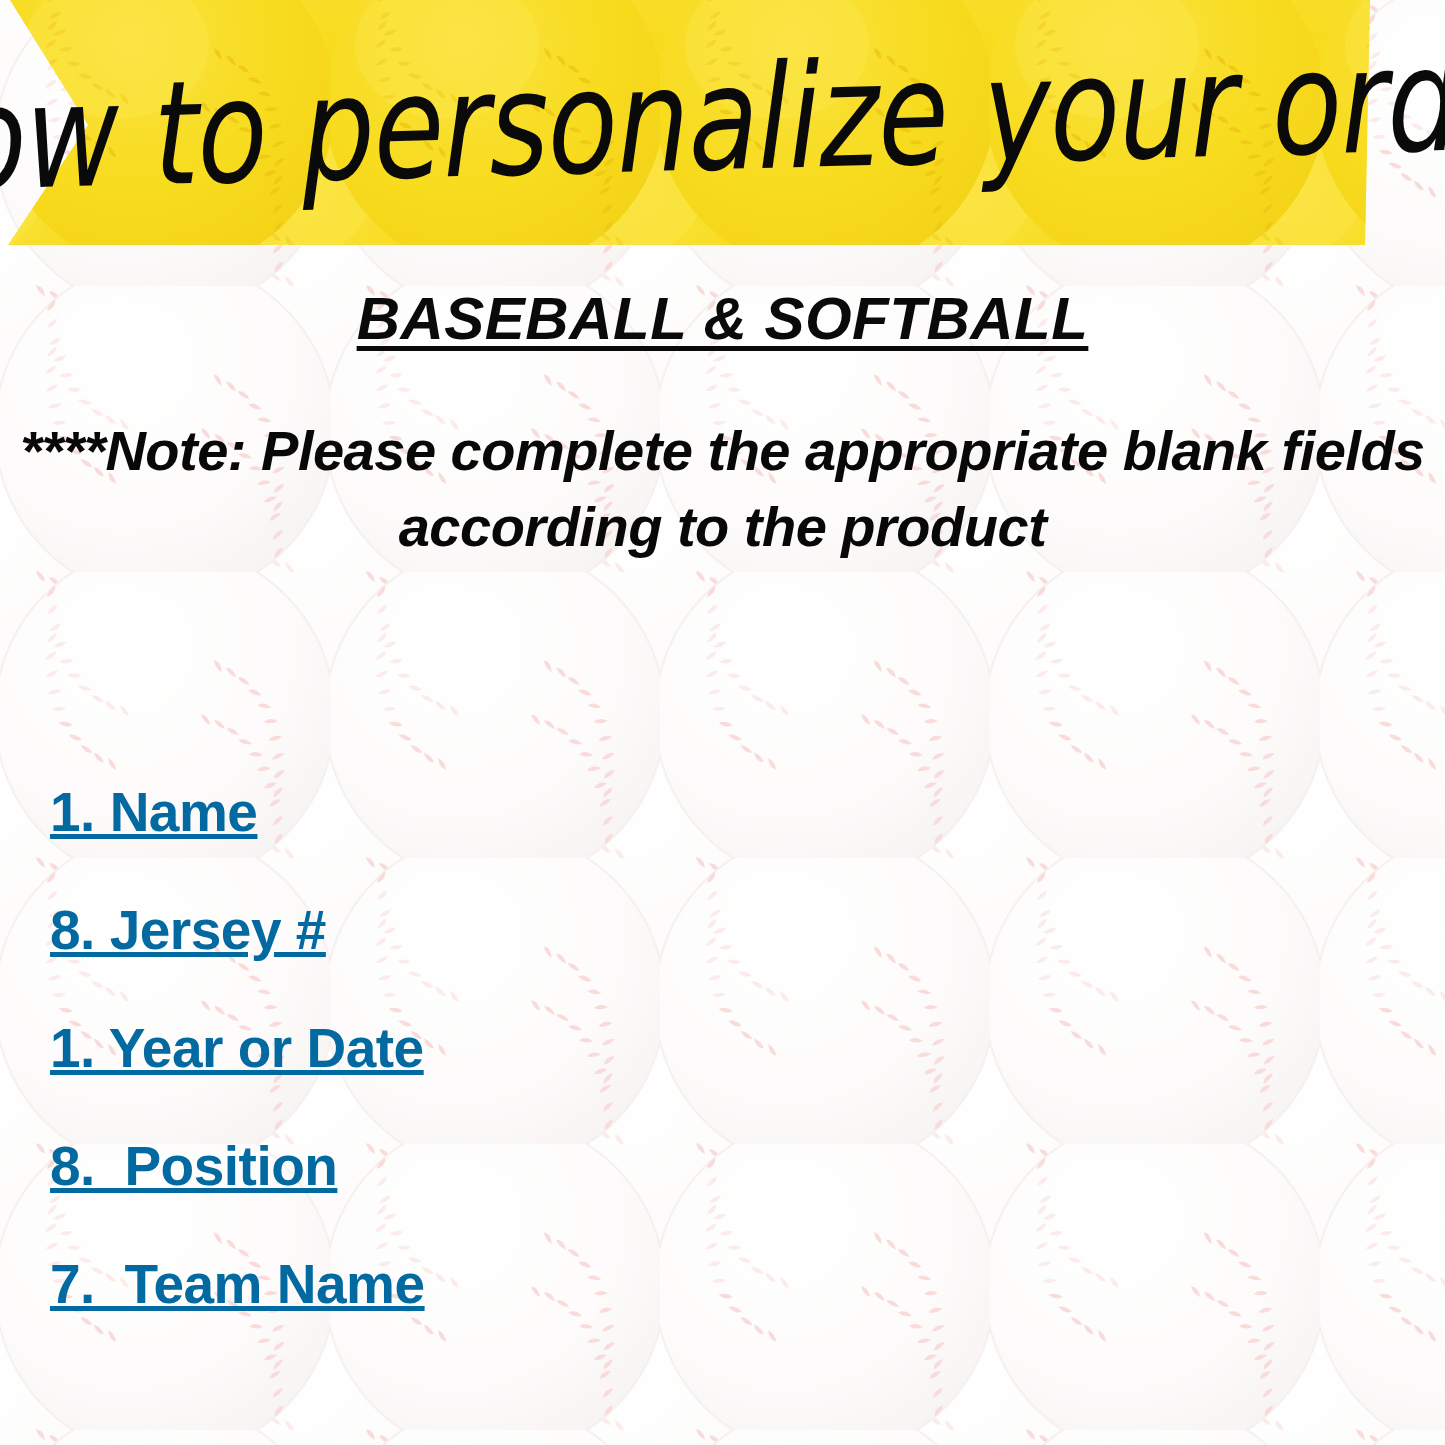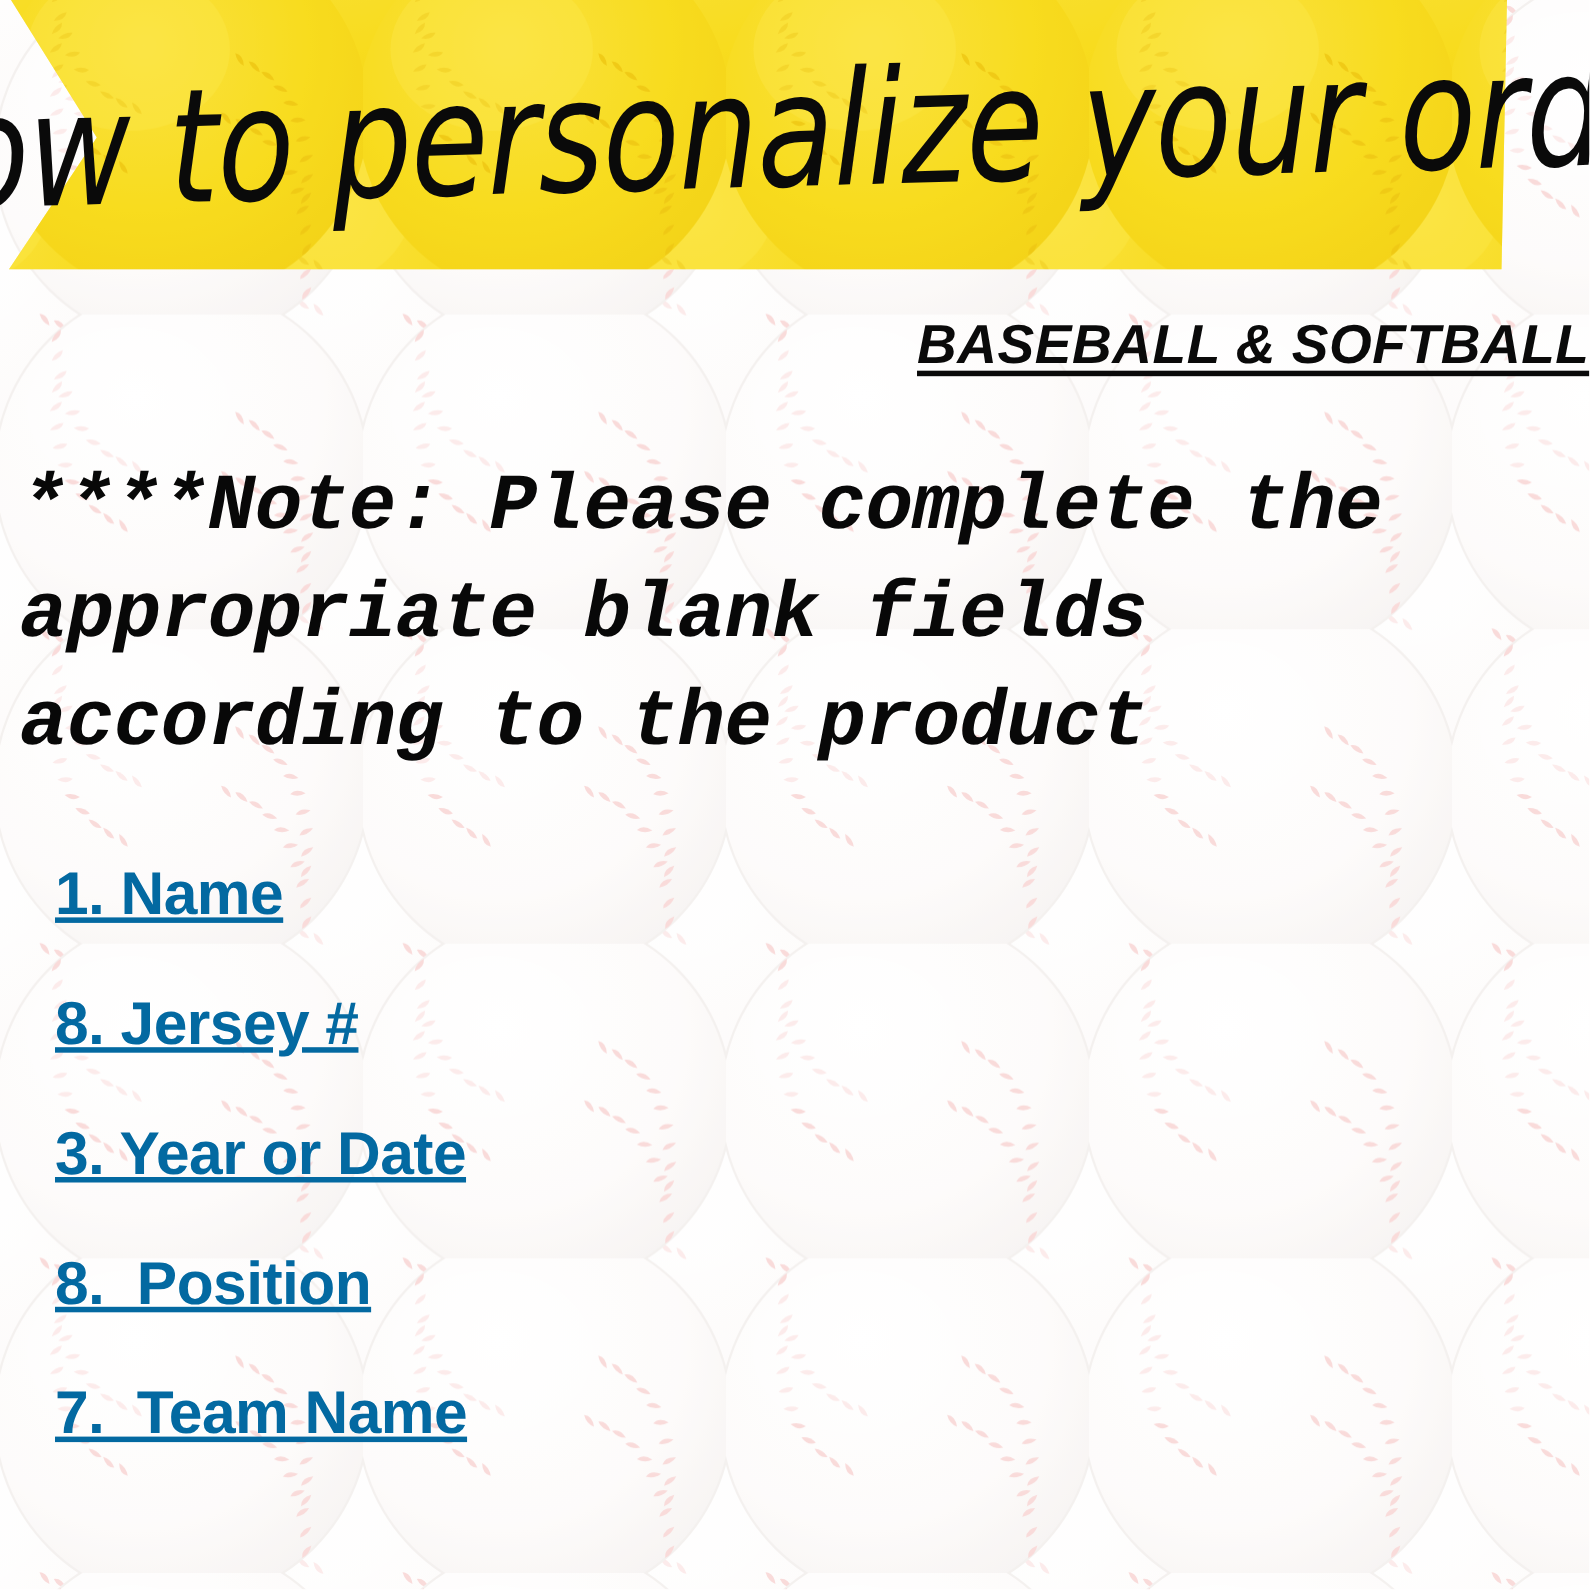--- a/index.html
+++ b/index.html
@@ -65,45 +65,45 @@
     position: absolute;
     inset: 0;
     z-index: 4;
   }
 
   #subheading {
     position: absolute;
     top: 286px;
     left: 0;
     width: 1445px;
-    text-align: right;
+    text-align: center;
     font-family: "Liberation Sans", sans-serif;
     font-weight: bold;
     font-style: italic;
-    font-size: 50px;
+    font-size: 60px;
     line-height: 1.1;
     color: #0a0a0a;
     letter-spacing: 0.5px;
   }
   #subheading u {
     text-decoration: underline;
     text-underline-offset: 7px;
     text-decoration-thickness: 5px;
   }
 
   #note {
     position: absolute;
     top: 413px;
     left: 18px;
     width: 1409px;
-    text-align: left;
-    font-family: Liberation Mono, monospace;
+    text-align: center;
+    font-family: Liberation Sans, sans-serif;
     font-weight: bold;
     font-style: italic;
-    font-size: 72px;
+    font-size: 56px;
     line-height: 1.36;
     color: #080808;
     letter-spacing: -0.5px;
   }
 
   #item-list {
     position: absolute;
     top: 753px;
     left: 50px;
     width: 1100px;
@@ -256,19 +256,19 @@
       <u>BASEBALL &amp; SOFTBALL</u>
     </div>
 
     <div id="note">
       <span>****Note: Please complete the appropriate blank fields according to the product</span>
     </div>
 
     <ul id="item-list">
       <li>1. Name</li>
       <li>8. Jersey #</li>
-      <li>3. Year or Date</li>
+      <li>1. Year or Date</li>
       <li>8.  Position</li>
       <li>7.  Team Name</li>
     </ul>
 
   </div>
 </div>
 
 </body></html>

